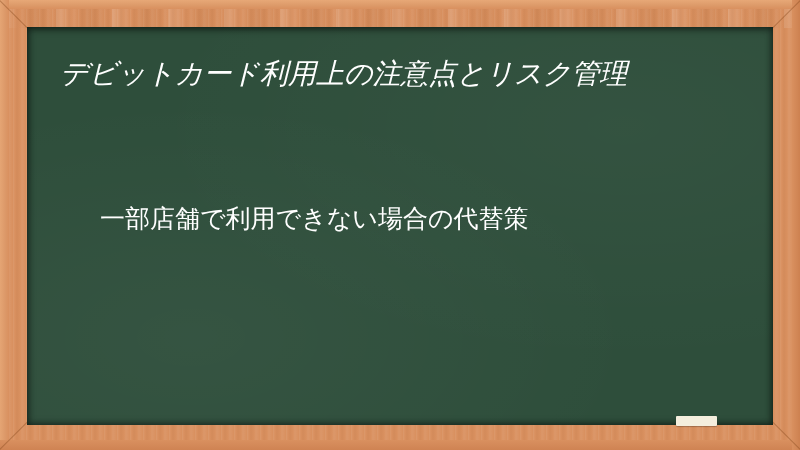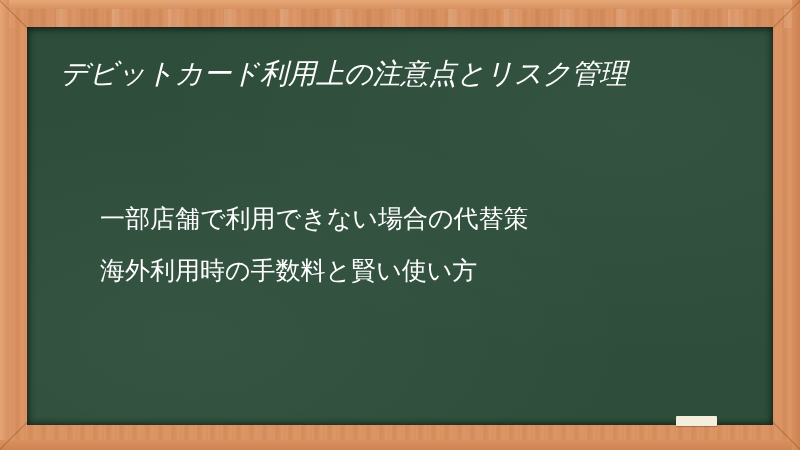--- a/index.html
+++ b/index.html
@@ -181,19 +181,18 @@
     <div class="mitre br"></div>
   </div>
 
   <div class="board">
     <div class="board-dust"></div>
 
     <div class="board-title">デビットカード利用上の注意点とリスク管理</div>
 
     <ul class="board-list">
       <li>一部店舗で利用できない場合の代替策</li>
-      <li>海外利用時の手数料と賢い使い方</li>
     </ul>
   </div>
 
   <div class="chalk"></div>
 
 </div>
 
 </body></html>

